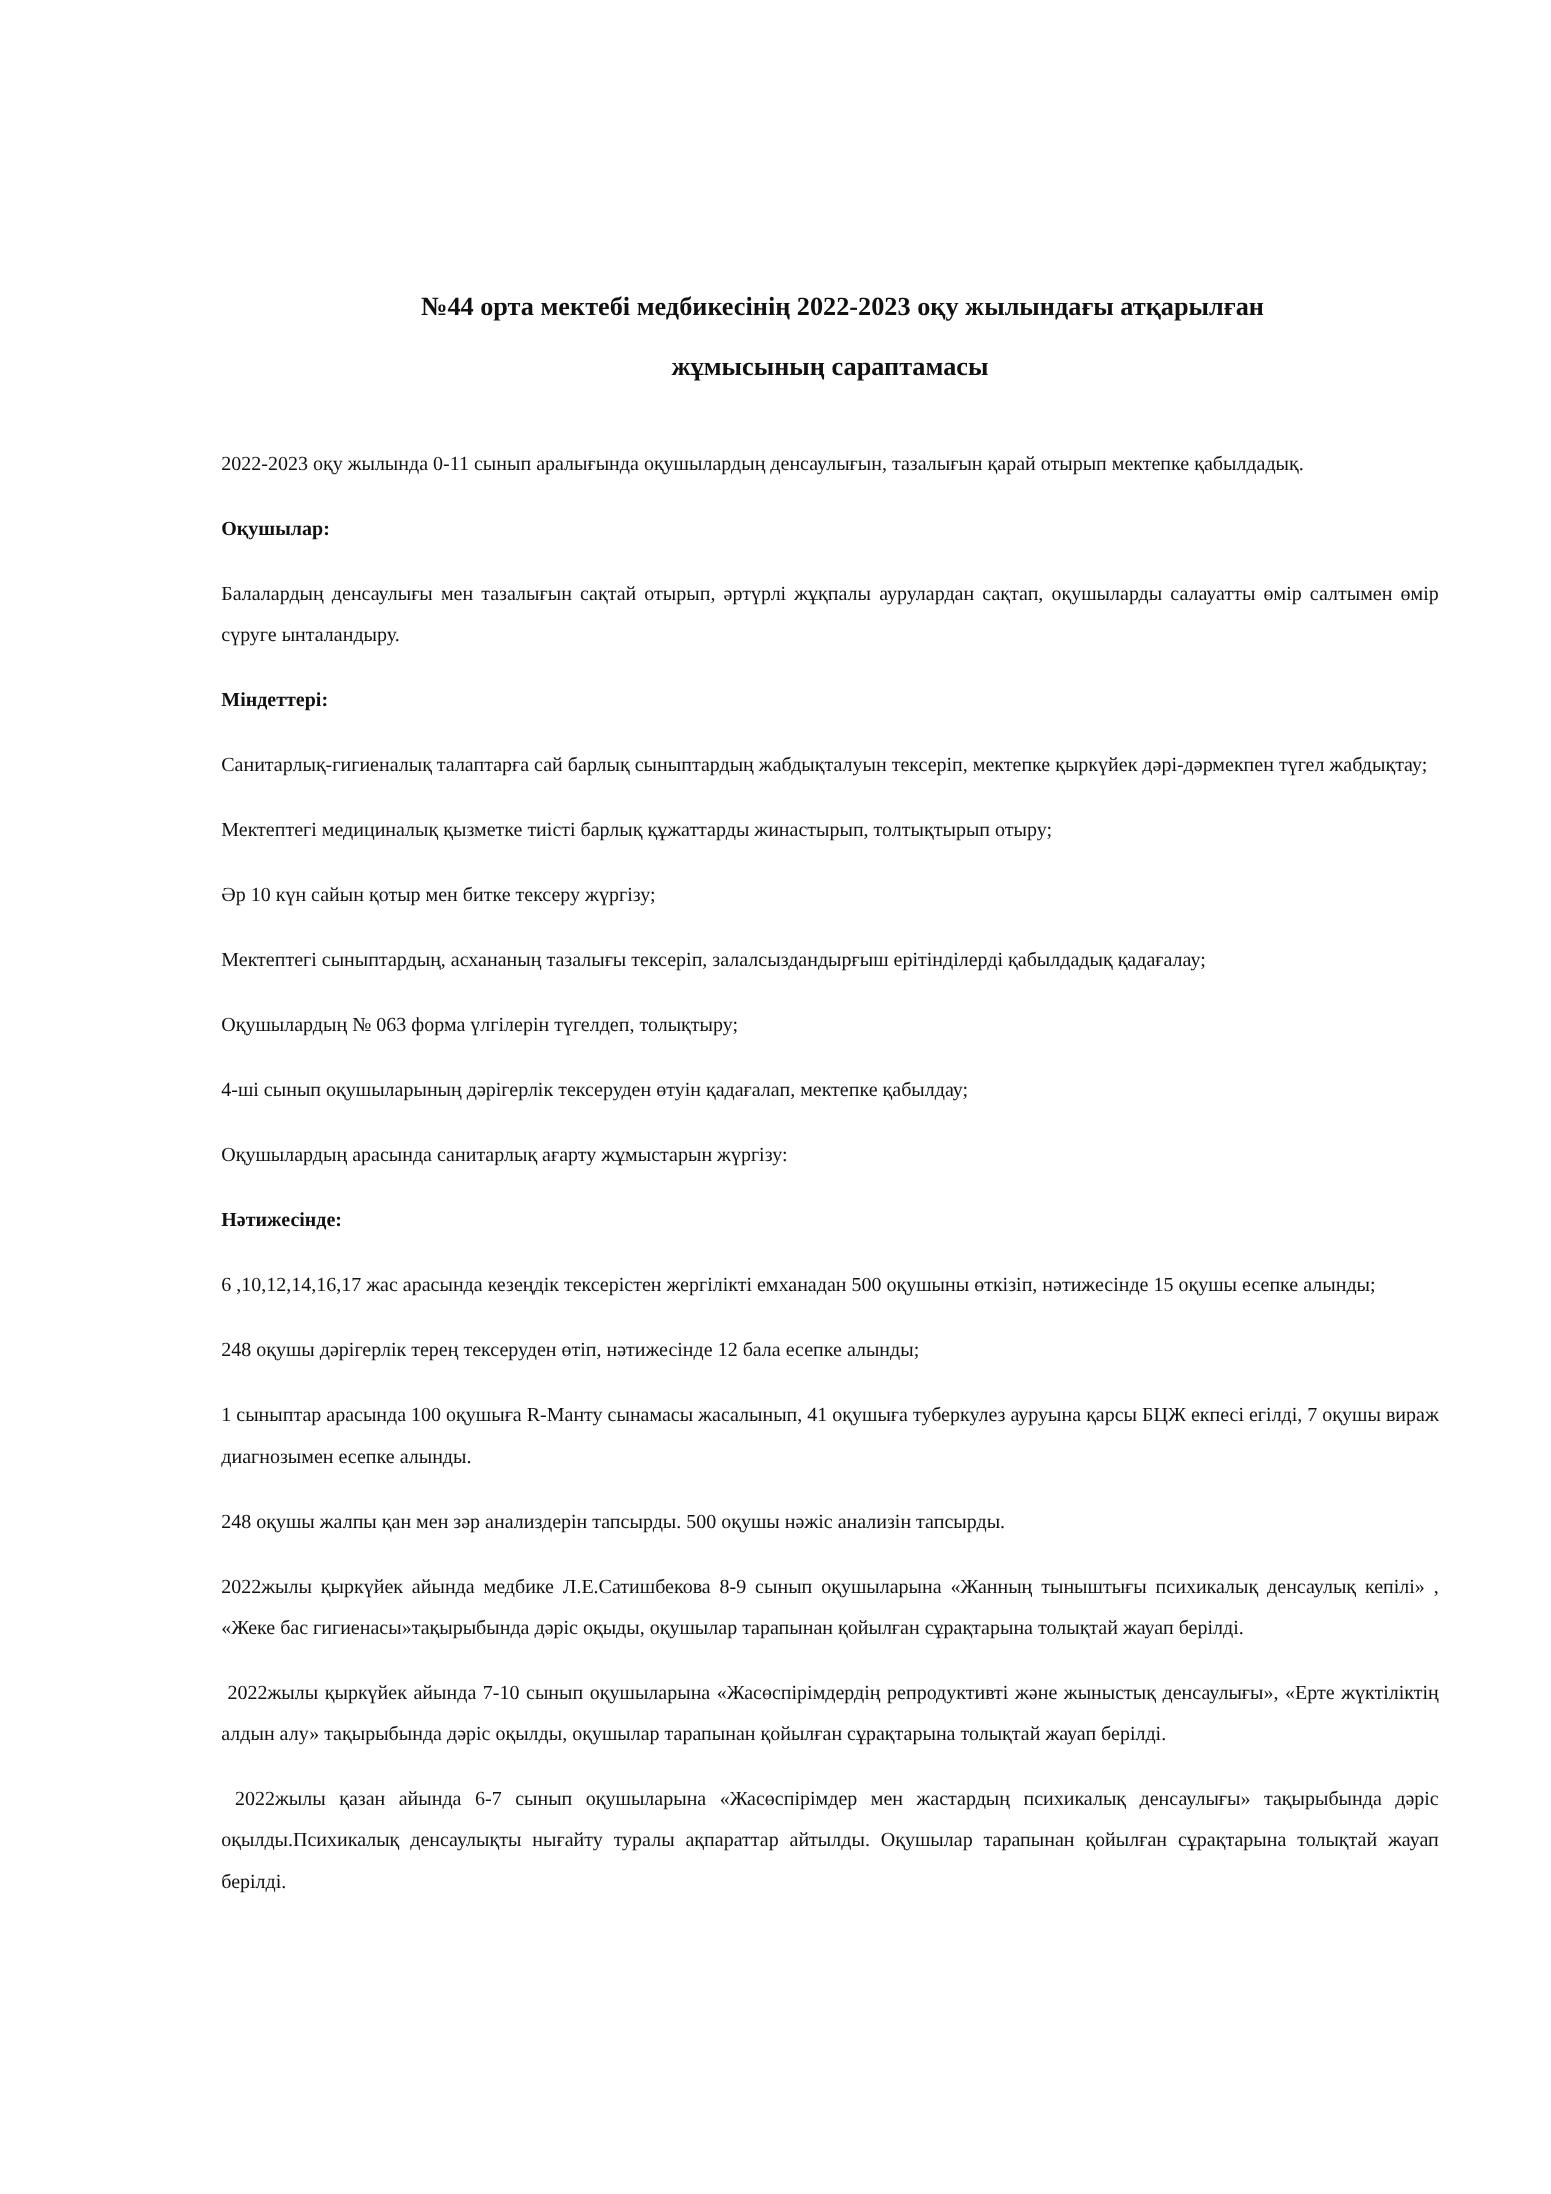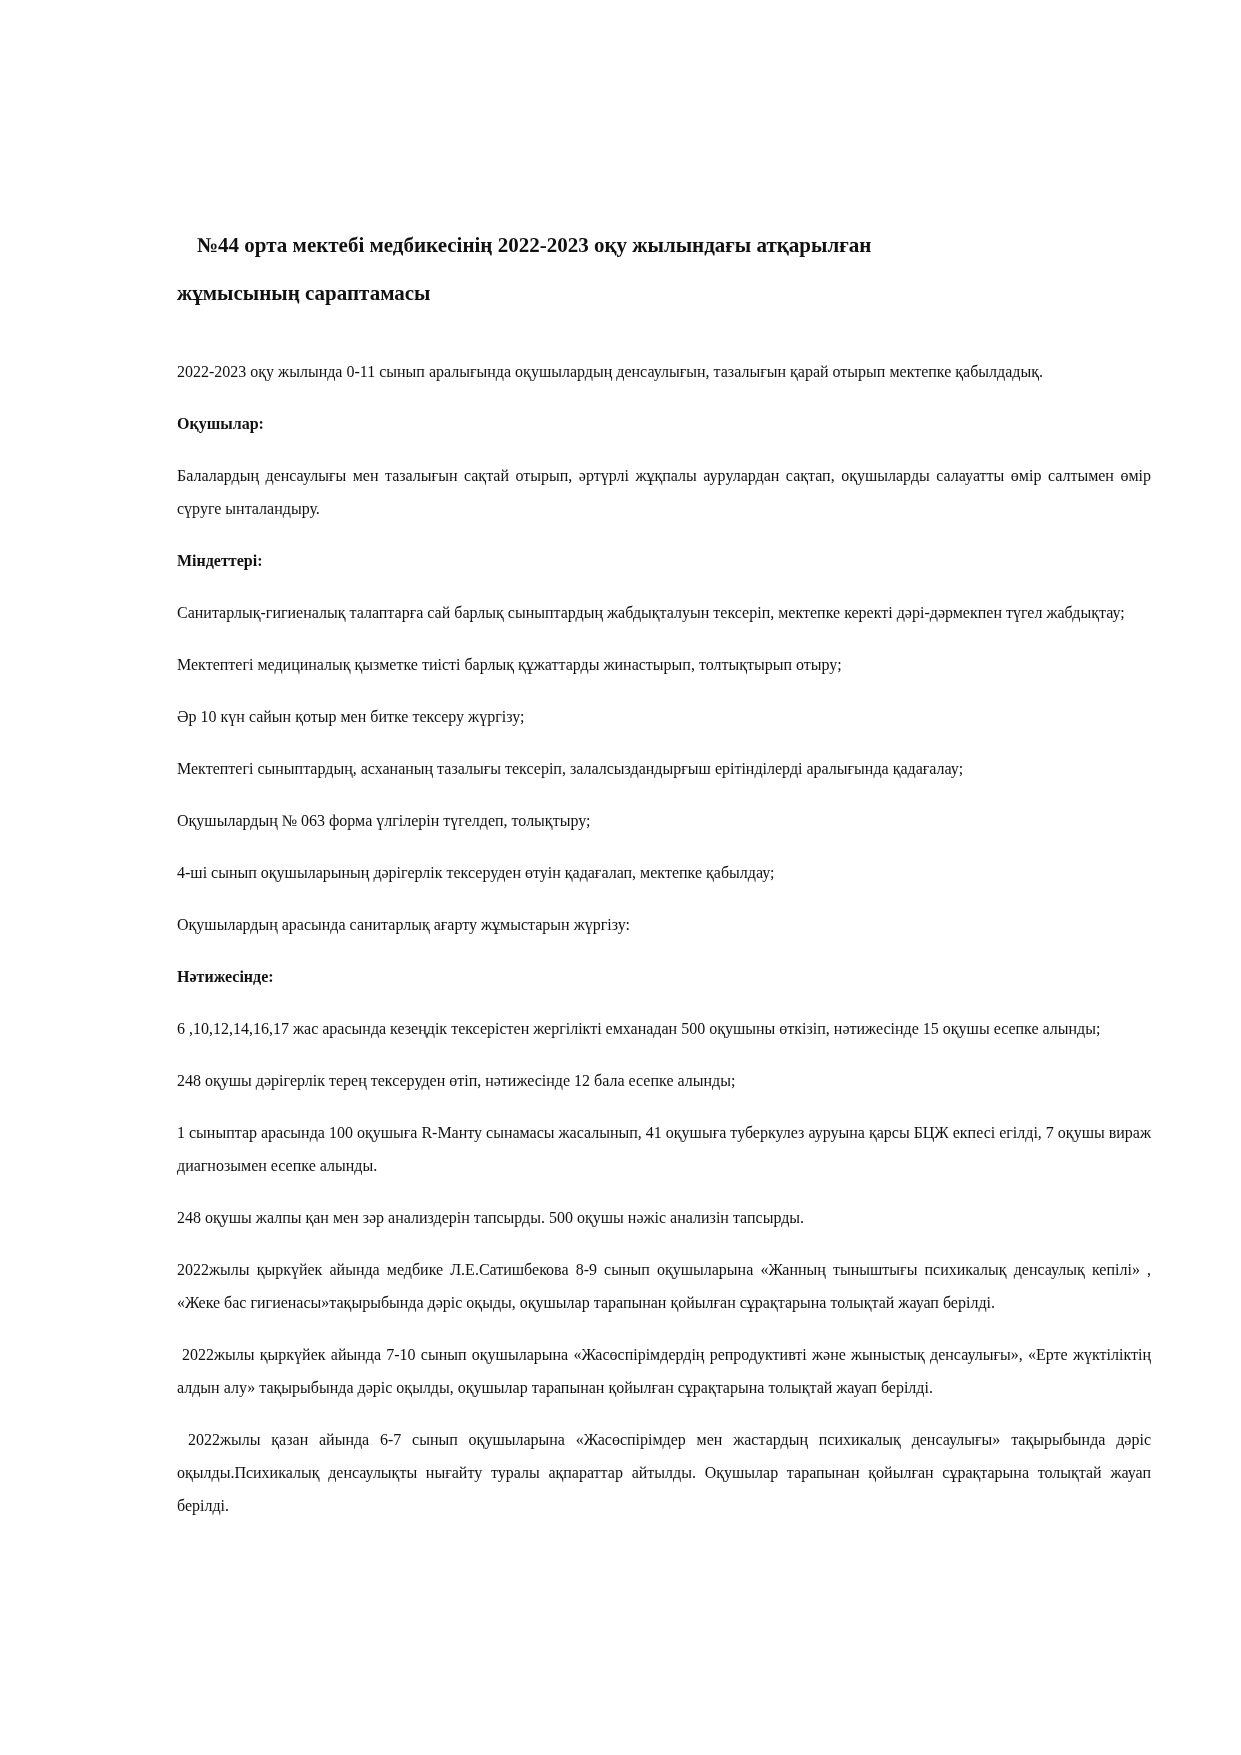--- a/index.html
+++ b/index.html
@@ -2,21 +2,21 @@
 <html><head>
 <meta charset="utf-8">
 <style>
   html, body { margin: 0; padding: 0; background: #ffffff; }
   body { width: 1241px; height: 1755px; position: relative; overflow: hidden; }
   .page {
     position: absolute; left: 177px; top: 232px; width: 974px;
     font-family: "Liberation Serif", serif; color: #111111;
   }
   .title {
-    font-weight: bold; font-size: 21px; 
+    font-weight: bold; font-size: 21px; text-align: center;
     margin: 0; line-height: 26px;
   }
   .title.l1 { padding-left: 20px; }
   .title.l2 { margin-top: 22px; }
   .body { margin-top: 49px; }
   p, h3 {
     margin: 0 0 19px 0; font-size: 16px; line-height: 33px;
     text-align: justify; font-weight: normal;
   }
   h3 { font-weight: bold; }
@@ -30,24 +30,24 @@
   <h1 class="title l1">№44 орта мектебі медбикесінің 2022-2023 оқу жылындағы атқарылған</h1>
   <h1 class="title l2">жұмысының сараптамасы</h1>
 
   <div class="body">
     <p>2022-2023 оқу жылында 0-11 сынып аралығында оқушылардың денсаулығын, тазалығын қарай отырып мектепке қабылдадық.</p>
 
     <h3>Оқушылар:</h3>
     <p>Балалардың денсаулығы мен тазалығын сақтай отырып, әртүрлі жұқпалы аурулардан сақтап, оқушыларды салауатты өмір салтымен өмір сүруге ынталандыру.</p>
 
     <h3>Міндеттері:</h3>
-    <p>Санитарлық-гигиеналық талаптарға сай барлық сыныптардың жабдықталуын тексеріп, мектепке керекті дәрі-дәрмекпен түгел жабдықтау;</p>
+    <p>Санитарлық-гигиеналық талаптарға сай барлық сыныптардың жабдықталуын тексеріп, мектепке қыркүйек дәрі-дәрмекпен түгел жабдықтау;</p>
     <p>Мектептегі медициналық қызметке тиісті барлық құжаттарды жинастырып, толтықтырып отыру;</p>
     <p>Әр 10 күн сайын қотыр мен битке тексеру жүргізу;</p>
-    <p>Мектептегі сыныптардың, асхананың тазалығы тексеріп, залалсыздандырғыш ерітінділерді аралығында қадағалау;</p>
+    <p>Мектептегі сыныптардың, асхананың тазалығы тексеріп, залалсыздандырғыш ерітінділерді қабылдадық қадағалау;</p>
     <p>Оқушылардың № 063 форма үлгілерін түгелдеп, толықтыру;</p>
     <p>4-ші сынып оқушыларының дәрігерлік тексеруден өтуін қадағалап, мектепке қабылдау;</p>
     <p>Оқушылардың арасында санитарлық ағарту жұмыстарын жүргізу:</p>
 
     <h3>Нәтижесінде:</h3>
     <p>6 ,10,12,14,16,17 жас арасында кезеңдік тексерістен жергілікті емханадан 500  оқушыны өткізіп, нәтижесінде 15 оқушы есепке алынды;</p>
     <p>248 оқушы дәрігерлік терең тексеруден өтіп, нәтижесінде 12 бала есепке алынды;</p>
     <p>1 сыныптар арасында 100 оқушыға R-Манту сынамасы жасалынып, 41 оқушыға туберкулез ауруына қарсы БЦЖ екпесі егілді, 7 оқушы вираж диагнозымен есепке алынды.</p>
     <p>248 оқушы жалпы қан мен зәр анализдерін тапсырды. 500 оқушы нәжіс анализін тапсырды.</p>
     <p>2022жылы қыркүйек айында медбике Л.Е.Сатишбекова 8-9 сынып оқушыларына «Жанның тыныштығы психикалық денсаулық кепілі» , «Жеке бас гигиенасы»тақырыбында дәріс  оқыды, оқушылар тарапынан қойылған сұрақтарына толықтай  жауап берілді.</p>

